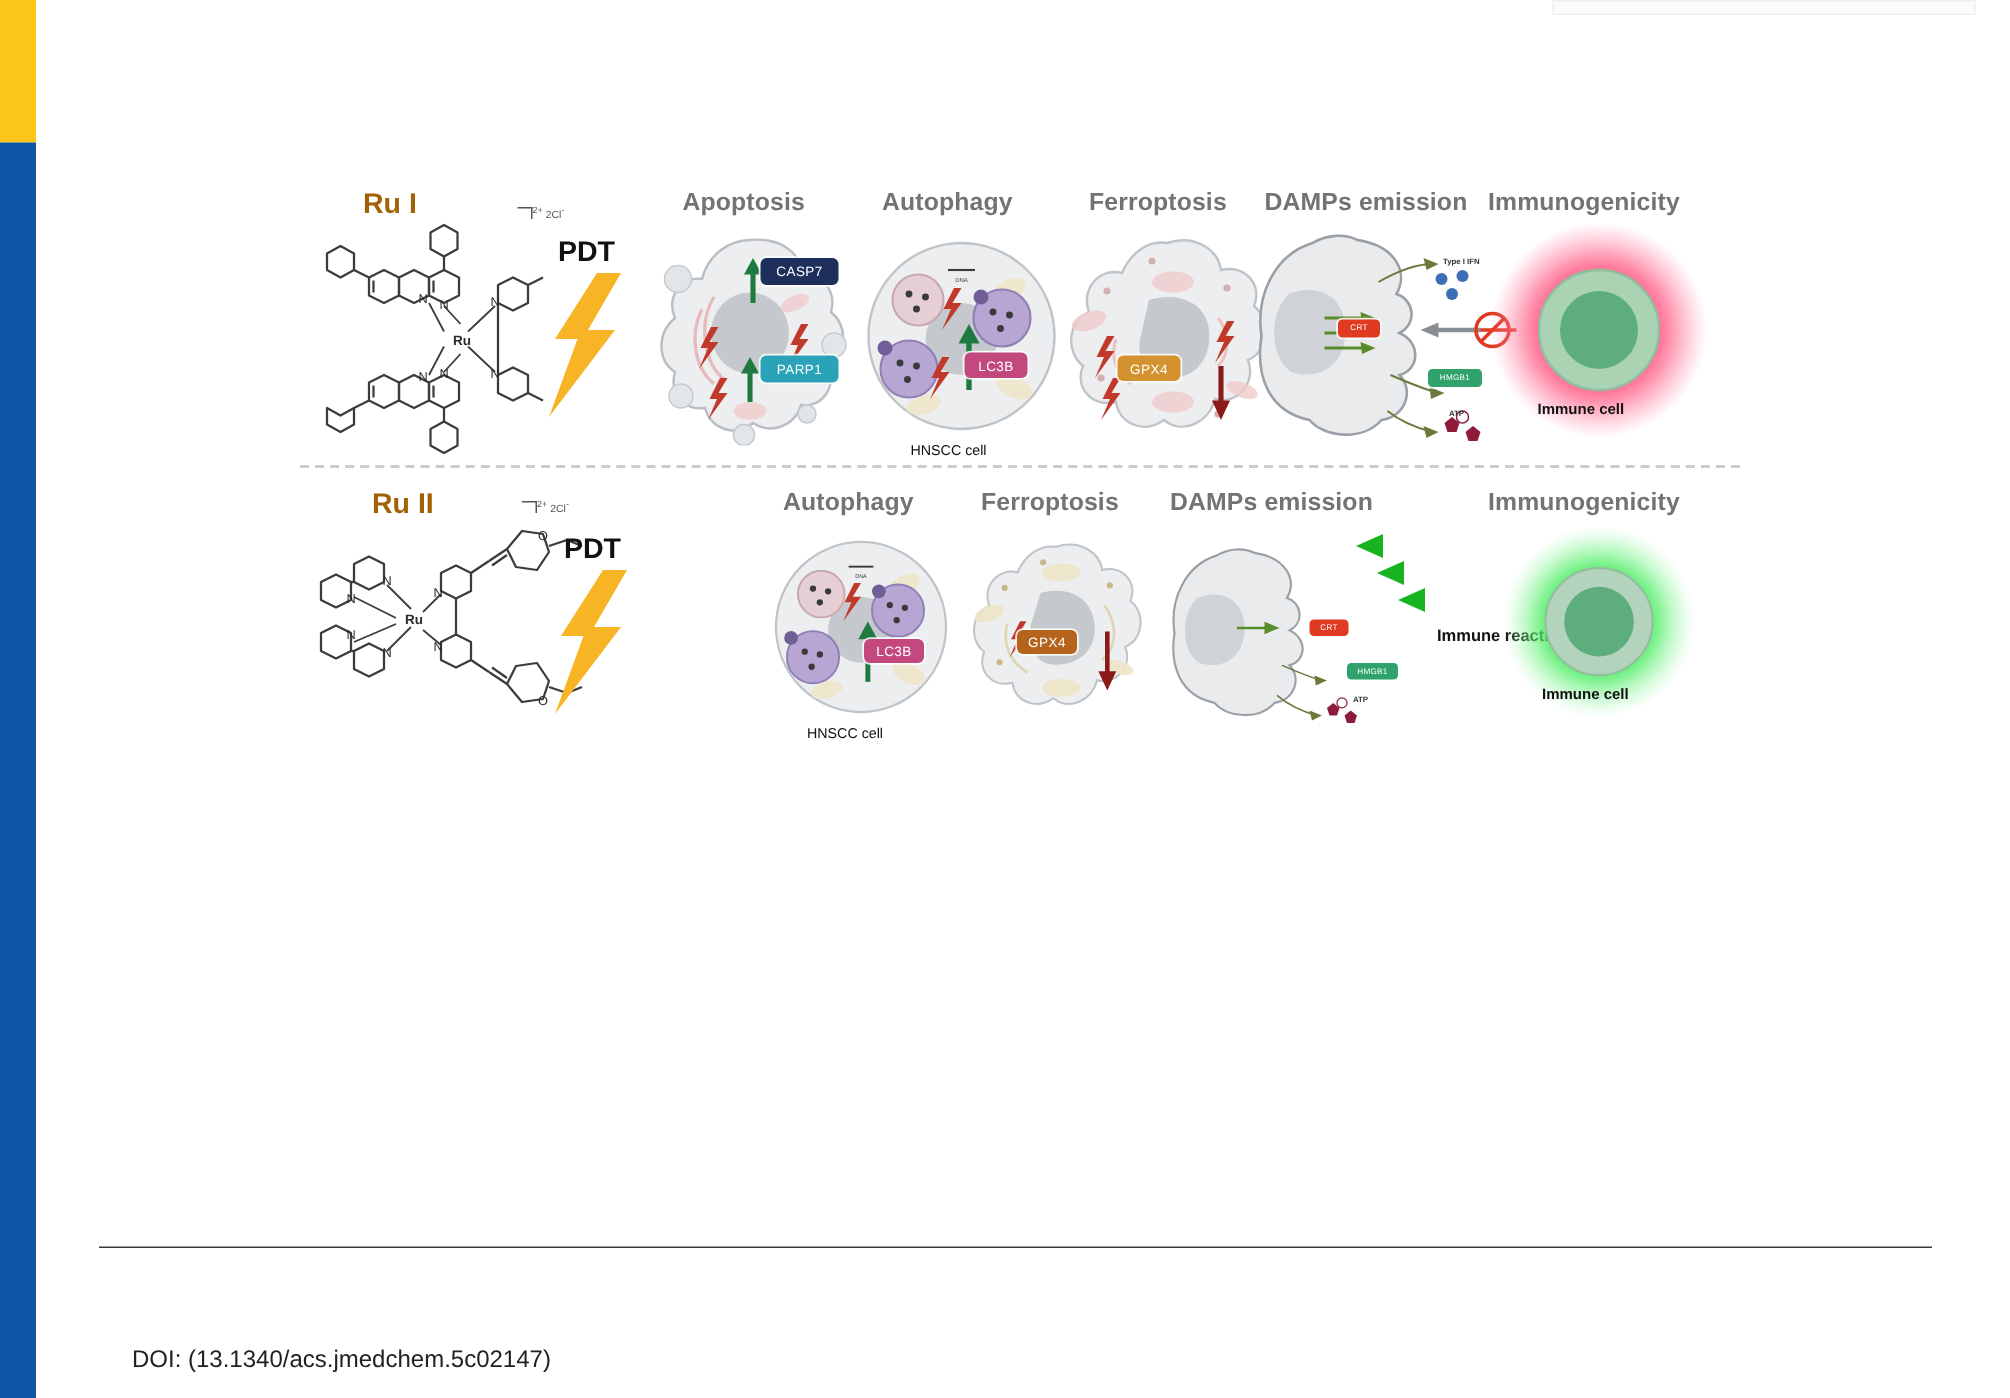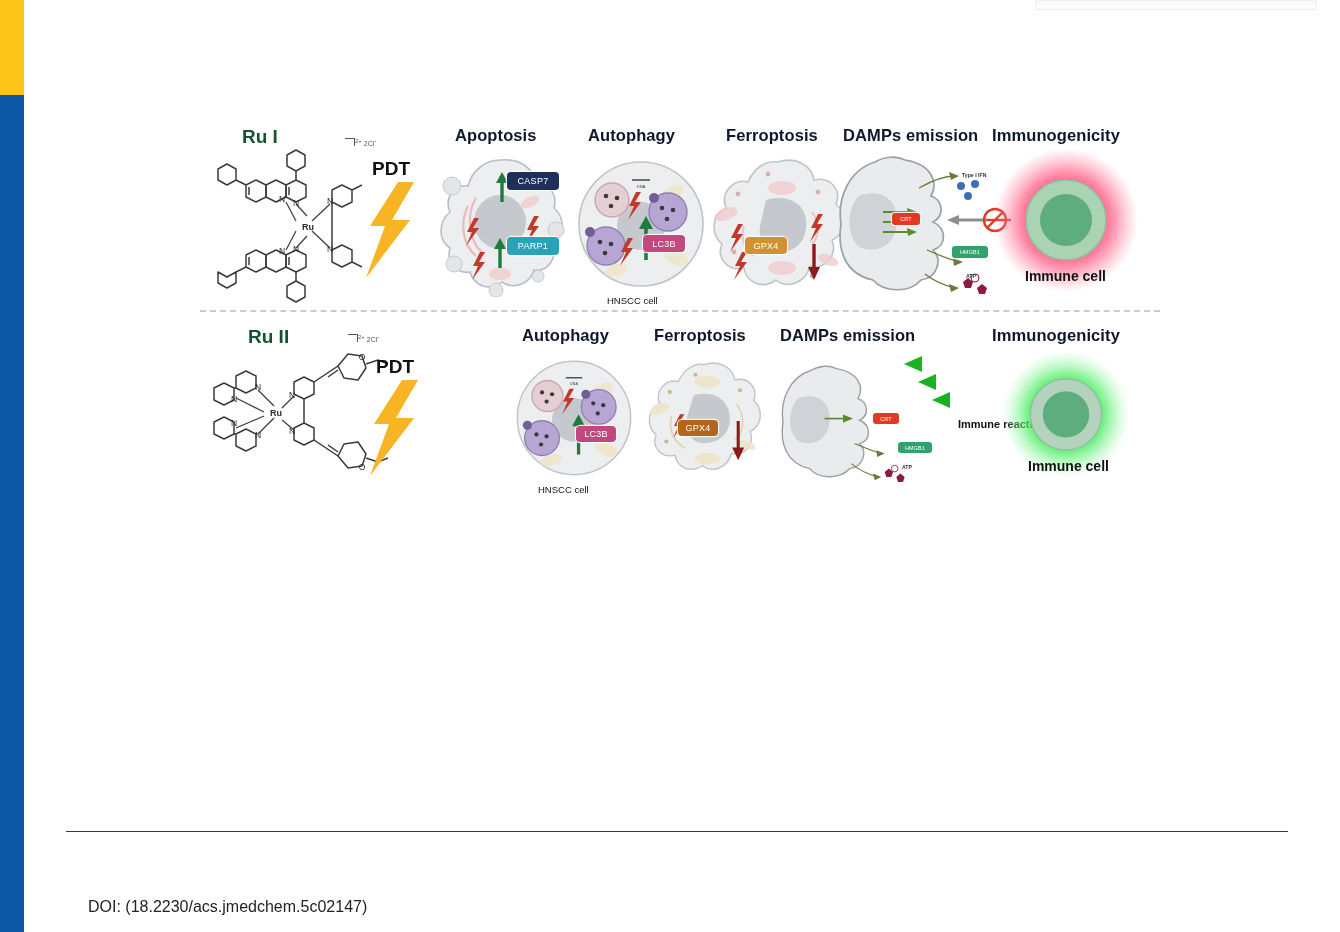--- a/index.html
+++ b/index.html
@@ -16,35 +16,35 @@
   .figure{position:absolute;left:180px;top:120px;width:990px;height:400px;}
 
   .fig-row{position:absolute;left:0;width:990px;}
   .row1{top:0px;height:192px;}
   .row2{top:198px;height:185px;}
 
   .divider-dashed{position:absolute;left:20px;top:190px;width:960px;height:0;
     border-top:2px dashed #c9cdd1;}
 
   
-  .col-title{position:absolute;font-weight:bold;font-size:16.5px;color:#0f172a;
+  .col-title{position:absolute;font-weight:bold;font-size:16.5px;color:#737373;
     letter-spacing:.1px;white-space:nowrap;}
-  .ru-title{position:absolute;font-weight:bold;font-size:19px;color:#14532d;white-space:nowrap;}
+  .ru-title{position:absolute;font-weight:bold;font-size:19px;color:#a16207;white-space:nowrap;}
 
   .counter-ion{position:absolute;font-size:7px;color:#555;white-space:nowrap;}
   .counter-ion .bracket{display:inline-block;border-top:1.3px solid #555;border-right:1.3px solid #555;
     width:9px;height:7px;vertical-align:top;}
   .counter-ion sup{font-size:6px;}
 
   .pdt-label{position:absolute;font-weight:bold;font-size:19px;color:#111;}
 
   
   .bolt{position:absolute;}
   .hnscc-label{position:absolute;font-weight:normal;font-size:9.5px;color:#111;white-space:nowrap;}
-  .immune-label{position:absolute;font-weight:bold;font-size:14px;color:#111;white-space:nowrap;}
+  .immune-label{position:absolute;font-weight:bold;font-size:10px;color:#111;white-space:nowrap;}
   .immune-reaction{position:absolute;font-weight:bold;font-size:11px;color:#111;white-space:nowrap;}
   .tiny-label{position:absolute;font-weight:bold;font-size:5.2px;color:#333;white-space:nowrap;}
 
   
   .cellwrap{position:absolute;}
 
   
   .badge{position:absolute;border-radius:4px;color:#fff;font-weight:normal;
     font-size:9px;letter-spacing:.3px;display:flex;align-items:center;justify-content:center;
     white-space:nowrap;box-shadow:0 0 0 1.2px rgba(255,255,255,.85);}
@@ -503,13 +503,13 @@
       </defs>
       <circle cx="74" cy="70" r="72" fill="url(#glowGreen)"></circle>
       <circle cx="74" cy="70" r="40" fill="#b4d3bd" stroke="#94bf9f" stroke-width="1.6"></circle>
       <circle cx="74" cy="70" r="26" fill="#5ead7f"></circle>
     </svg>
     <div class="immune-label" style="left:848px;top:140px;">Immune cell</div>
   </div>
 </div>
 
 <div class="hr-line"></div>
-<div class="doi">DOI: (18.2230/acs.jmedchem.5c02147)</div>
+<div class="doi">DOI: (13.1340/acs.jmedchem.5c02147)</div>
 
 </body></html>

